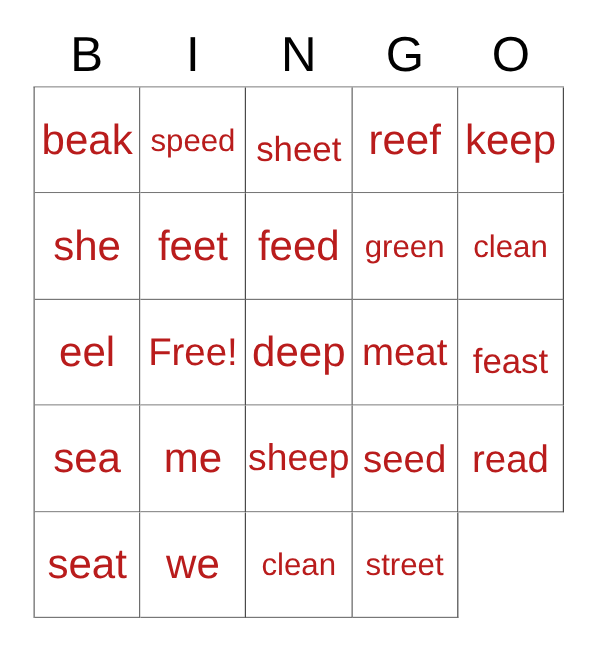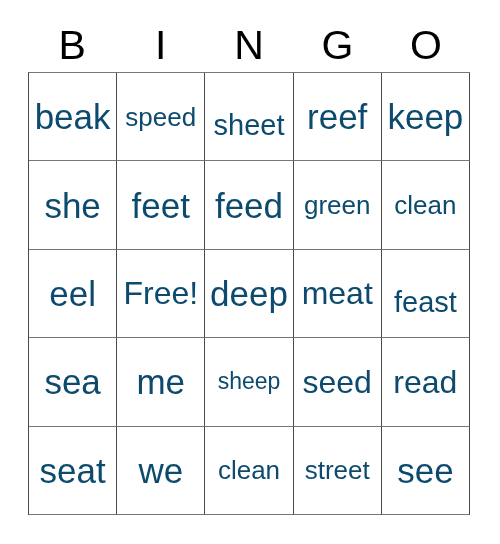--- a/index.html
+++ b/index.html
@@ -67,29 +67,29 @@
     align-items: center;
     justify-content: center;
     overflow: hidden;
     background: #ffffff;
   }
   .cell-text {
     display: block;
     line-height: 1;
     white-space: nowrap;
     text-align: left;
-    color: #0c4a6e;
+    color: #b91c1c;
   }
 
   
   .fs-xl   { font-size: 35px; }
   .fs-lg   { font-size: 32px; }
   .fs-md   { font-size: 29px; margin-top: 18px; }
   .fs-sm   { font-size: 26px; }
-  .fs-xs   { font-size: 23px; }
+  .fs-xs   { font-size: 31px; }
 </style>
 </head>
 <body>
 
 <div id="bingo-card">
 
   <div class="header-row">
     <div class="header-cell">B</div>
     <div class="header-cell">I</div>
     <div class="header-cell">N</div>
@@ -163,18 +163,15 @@
       </div>
       <div class="cell">
         <span class="cell-text fs-xl">we</span>
       </div>
       <div class="cell">
         <span class="cell-text fs-sm">clean</span>
       </div>
       <div class="cell">
         <span class="cell-text fs-sm">street</span>
       </div>
-      <div class="cell">
-        <span class="cell-text fs-xl">see</span>
-      </div>
     </div>
 
 </div>
 
 </body></html>

